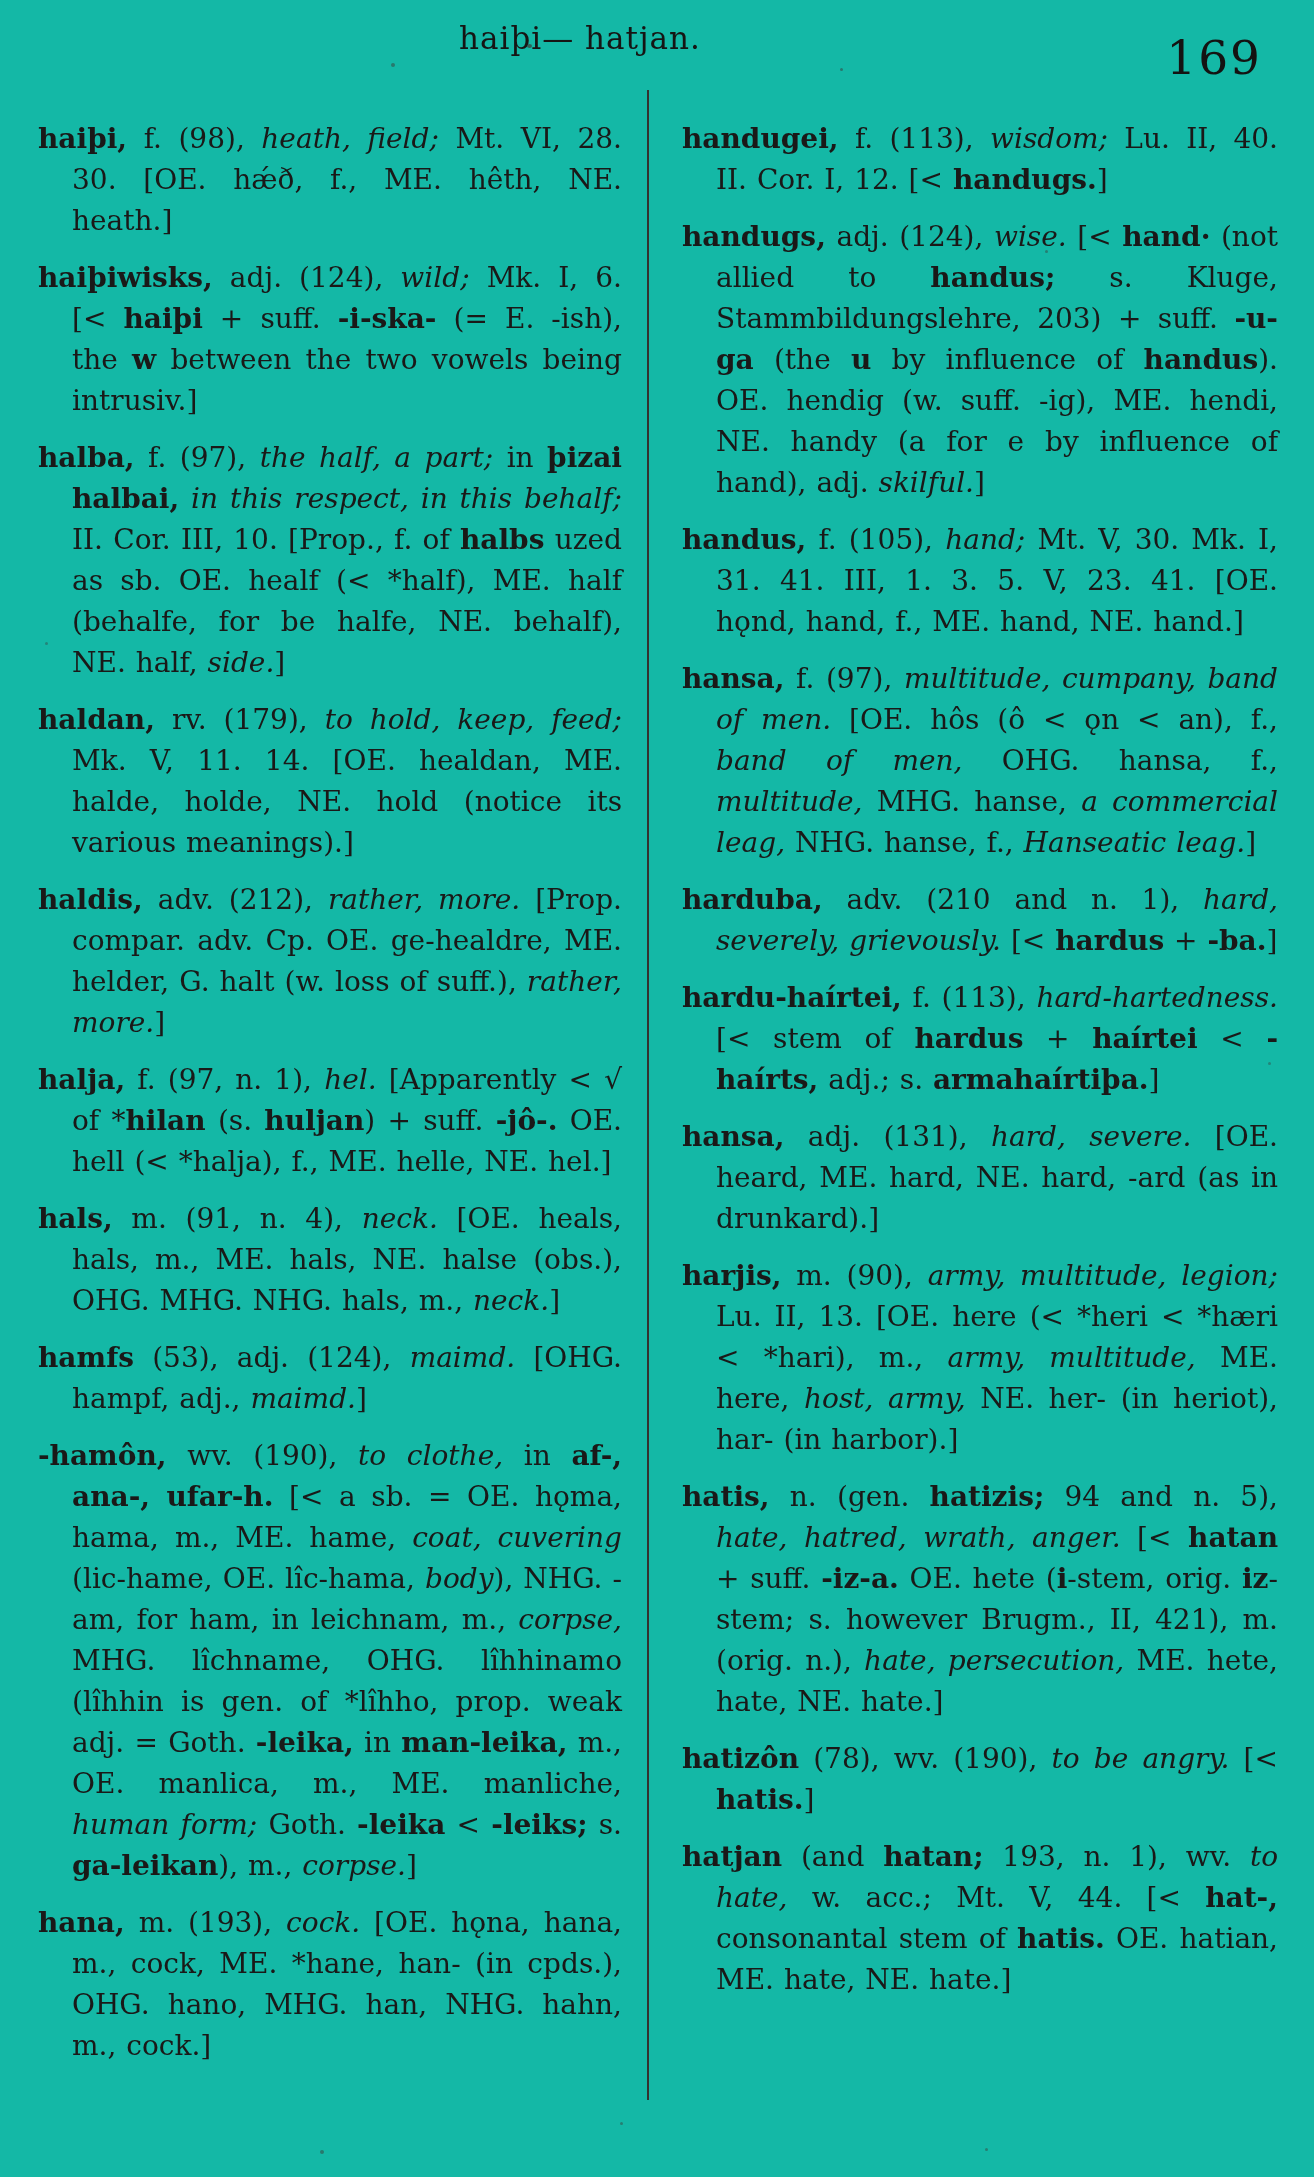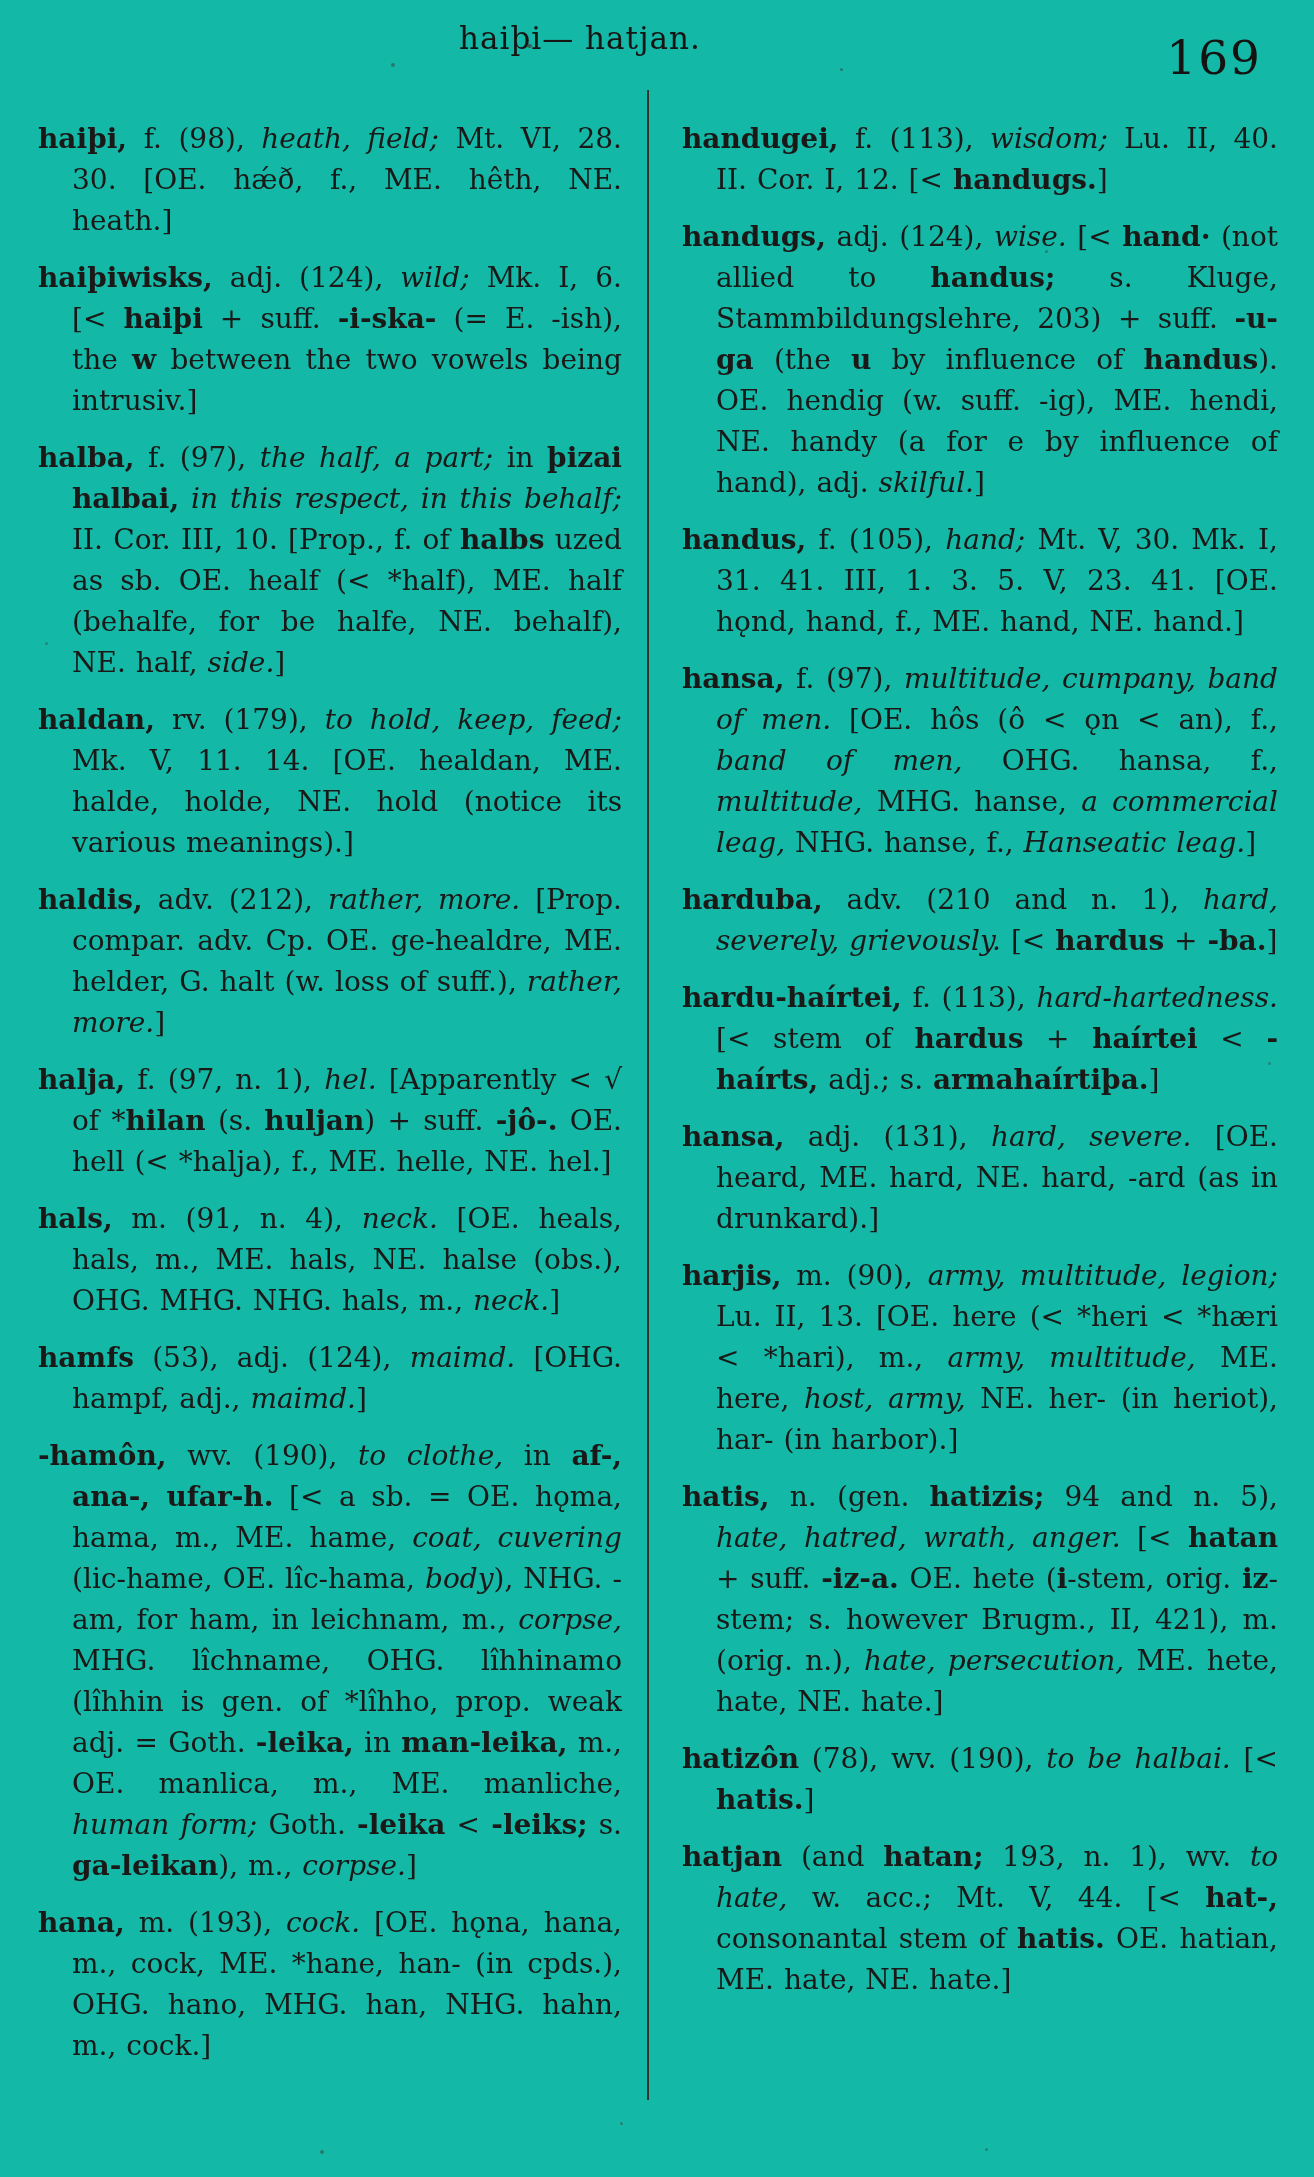--- a/index.html
+++ b/index.html
@@ -86,21 +86,21 @@
   <div class="column column-right">
       <p class="entry"><span class="run-b">handugei,</span><span class="run-t"> f. (113), </span><span class="run-i">wisdom;</span><span class="run-t"> Lu. II, 40. II. Cor. I, 12. [&lt; </span><span class="run-b">handugs.</span><span class="run-t">]</span></p>
       <p class="entry"><span class="run-b">handugs,</span><span class="run-t"> adj. (124), </span><span class="run-i">wise.</span><span class="run-t"> [&lt; </span><span class="run-b">hand·</span><span class="run-t"> (not allied to </span><span class="run-b">handus;</span><span class="run-t"> s. Kluge, Stammbildungslehre, 203) + suff. </span><span class="run-b">-u-ga</span><span class="run-t"> (the </span><span class="run-b">u</span><span class="run-t"> by influence of </span><span class="run-b">handus</span><span class="run-t">). OE. hendig (w. suff. -ig), ME. hendi, NE. handy (a for e by influence of hand), adj. </span><span class="run-i">skilful.</span><span class="run-t">]</span></p>
       <p class="entry"><span class="run-b">handus,</span><span class="run-t"> f. (105), </span><span class="run-i">hand;</span><span class="run-t"> Mt. V, 30. Mk. I, 31. 41. III, 1. 3. 5. V, 23. 41. [OE. hǫnd, hand, f., ME. hand, NE. hand.]</span></p>
       <p class="entry"><span class="run-b">hansa,</span><span class="run-t"> f. (97), </span><span class="run-i">multitude, cumpany, band of men.</span><span class="run-t"> [OE. hôs (ô &lt; ǫn &lt; an), f., </span><span class="run-i">band of men,</span><span class="run-t"> OHG. hansa, f., </span><span class="run-i">multitude,</span><span class="run-t"> MHG. hanse, </span><span class="run-i">a commercial leag,</span><span class="run-t"> NHG. hanse, f., </span><span class="run-i">Hanseatic leag.</span><span class="run-t">]</span></p>
       <p class="entry"><span class="run-b">harduba,</span><span class="run-t"> adv. (210 and n. 1), </span><span class="run-i">hard, severely, grievously.</span><span class="run-t"> [&lt; </span><span class="run-b">hardus</span><span class="run-t"> + </span><span class="run-b">-ba.</span><span class="run-t">]</span></p>
       <p class="entry"><span class="run-b">hardu-haírtei,</span><span class="run-t"> f. (113), </span><span class="run-i">hard-hartedness.</span><span class="run-t"> [&lt; stem of </span><span class="run-b">hardus</span><span class="run-t"> + </span><span class="run-b">haírtei</span><span class="run-t"> &lt; </span><span class="run-b">-haírts,</span><span class="run-t"> adj.; s. </span><span class="run-b">armahaírtiþa.</span><span class="run-t">]</span></p>
       <p class="entry"><span class="run-b">hansa,</span><span class="run-t"> adj. (131), </span><span class="run-i">hard, severe.</span><span class="run-t"> [OE. heard, ME. hard, NE. hard, -ard (as in drunkard).]</span></p>
       <p class="entry"><span class="run-b">harjis,</span><span class="run-t"> m. (90), </span><span class="run-i">army, multitude, legion;</span><span class="run-t"> Lu. II, 13. [OE. here (&lt; *heri &lt; *hæri &lt; *hari), m., </span><span class="run-i">army, multitude,</span><span class="run-t"> ME. here, </span><span class="run-i">host, army,</span><span class="run-t"> NE. her- (in heriot), har- (in harbor).]</span></p>
       <p class="entry"><span class="run-b">hatis,</span><span class="run-t"> n. (gen. </span><span class="run-b">hatizis;</span><span class="run-t"> 94 and n. 5), </span><span class="run-i">hate, hatred, wrath, anger.</span><span class="run-t"> [&lt; </span><span class="run-b">hatan</span><span class="run-t"> + suff. </span><span class="run-b">-iz-a.</span><span class="run-t"> OE. hete (</span><span class="run-b">i</span><span class="run-t">-stem, orig. </span><span class="run-b">iz</span><span class="run-t">-stem; s. however Brugm., II, 421), m. (orig. n.), </span><span class="run-i">hate, persecution,</span><span class="run-t"> ME. hete, hate, NE. hate.]</span></p>
-      <p class="entry"><span class="run-b">hatizôn</span><span class="run-t"> (78), wv. (190), </span><span class="run-i">to be halbai.</span><span class="run-t"> [&lt; </span><span class="run-b">hatis.</span><span class="run-t">]</span></p>
+      <p class="entry"><span class="run-b">hatizôn</span><span class="run-t"> (78), wv. (190), </span><span class="run-i">to be angry.</span><span class="run-t"> [&lt; </span><span class="run-b">hatis.</span><span class="run-t">]</span></p>
       <p class="entry"><span class="run-b">hatjan</span><span class="run-t"> (and </span><span class="run-b">hatan;</span><span class="run-t"> 193, n. 1), wv. </span><span class="run-i">to hate,</span><span class="run-t"> w. acc.; Mt. V, 44. [&lt; </span><span class="run-b">hat-,</span><span class="run-t"> consonantal stem of </span><span class="run-b">hatis.</span><span class="run-t"> OE. hatian, ME. hate, NE. hate.]</span></p>
     </div>
 
   <div class="speck" style="left:527px; top:44px;  width:5px; height:4px; opacity:.7;"></div>
   <div class="speck" style="left:391px; top:63px;  width:4px; height:4px; opacity:.5;"></div>
   <div class="speck" style="left:840px; top:68px;  width:3px; height:3px; opacity:.5;"></div>
   <div class="speck" style="left:1045px;top:250px; width:3px; height:3px; opacity:.45;"></div>
   <div class="speck" style="left:90px;  top:1212px;width:4px; height:4px; opacity:.4;"></div>
   <div class="speck" style="left:1268px;top:1062px;width:3px; height:3px; opacity:.4;"></div>
   <div class="speck" style="left:320px; top:2150px;width:4px; height:4px; opacity:.5;"></div>

